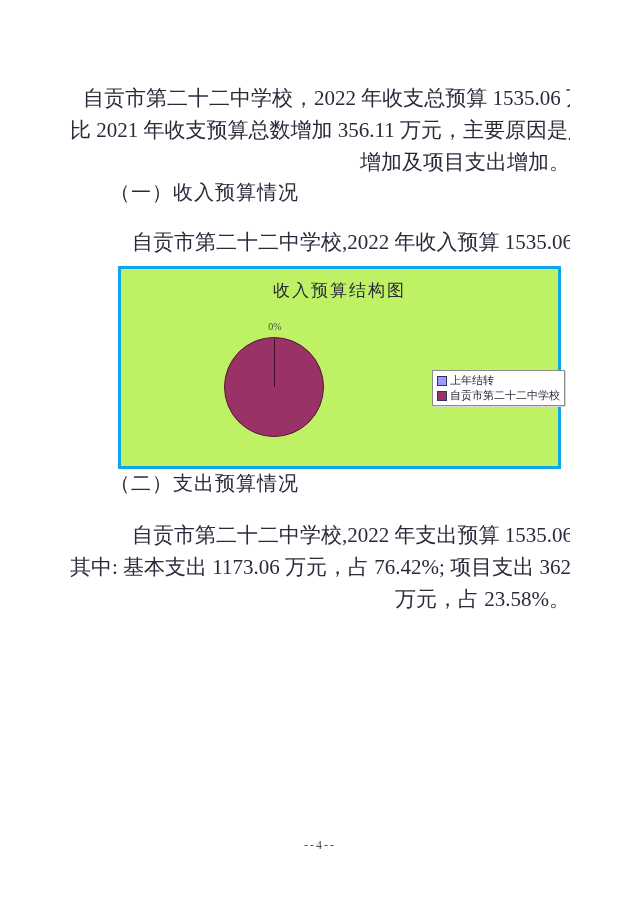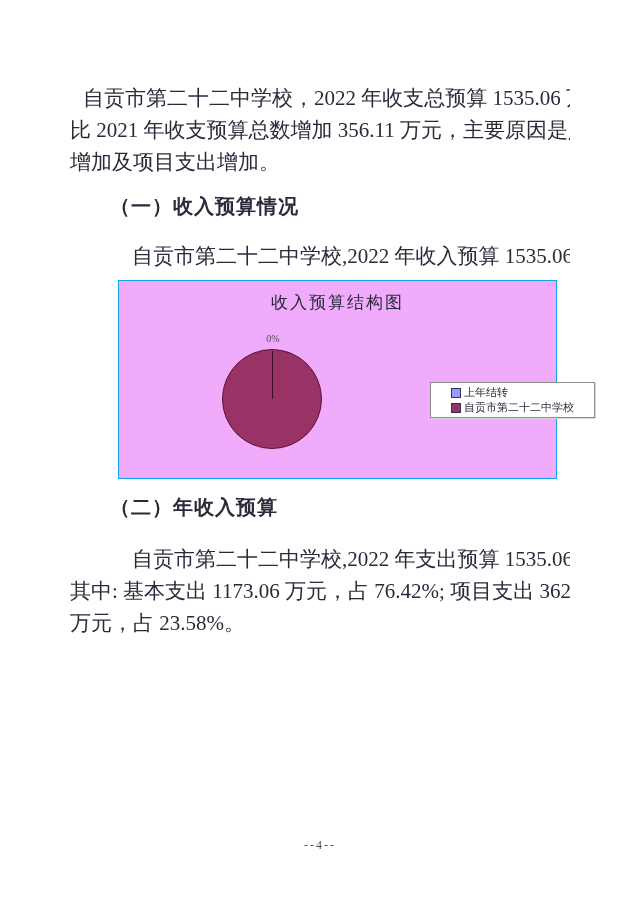--- a/index.html
+++ b/index.html
@@ -26,43 +26,43 @@
     height: 32px;
     line-height: 32px;
     white-space: nowrap;
   }
   .jline {
     text-align: justify;
     text-align-last: justify;
     white-space: normal;
     overflow: hidden;
   }
-  .lline { text-align: left; }
+  .lline { text-align: right; }
   .intro-para { margin-top: 82px; }
   .first-line-shift { padding-left: 13px; }
   .indent-62 { padding-left: 62px; }
   .section-heading {
-    margin: 14px 0 0 40px;
+    margin: 0 0 0 40px;
     font-size: 20px;
     line-height: 28px;
-    font-weight: bold;
+    font-weight: normal;
     letter-spacing: 1px;
   }
   .body-para { margin-top: 20px; }
   .body-para-2 { margin-top: 22px; }
 
   
   .chart-frame {
     position: relative;
     margin-top: 8px;
     margin-left: 48px;
     width: 437px;
     height: 197px;
-    border: 1px solid #0ea5e9;
-    background: #f0abfc;
+    border: 3px solid #0ea5e9;
+    background: #bef264;
   }
   .chart-title {
     position: absolute;
     top: 10px;
     left: 0;
     width: 100%;
     text-align: center;
     font-size: 17px;
     letter-spacing: 2px;
     color: #2a2a3a;
@@ -96,21 +96,21 @@
     font-family: "Liberation Serif", "DejaVu Serif", serif;
   }
   .pct-top { top: 52px; }
   .pct-bottom { top: 169px; }
   .legend {
     position: absolute;
     left: 311px;
     top: 101px;
     border: 1px solid #8c8c8c;
     background: #ffffff;
-    padding: 2px 20px;
+    padding: 2px 4px;
     font-size: 11px;
     line-height: 15px;
     white-space: nowrap;
     box-shadow: 1px 1px 0 #d8d8d8;
   }
   .legend-row { display: flex; align-items: center; height: 15px; }
   .swatch {
     display: inline-block;
     width: 10px;
     height: 10px;
@@ -170,21 +170,21 @@
         <span>上年结转</span>
       </div>
       <div class="legend-row">
         <span class="swatch" style="background-color: rgb(153, 51, 102);"></span>
         <span>自贡市第二十二中学校</span>
       </div>
     </div>
   </div>
 
 
-  <div class="section-heading">（二）年收入预算</div>
+  <div class="section-heading">（二）支出预算情况</div>
 
   <div class="para body-para-2">
     <div class="line jline indent-62">自贡市第二十二中学校,2022 年支出预算 1535.06 万元，</div>
     <div class="line jline">其中: 基本支出 1173.06 万元，占 76.42%; 项目支出 362.00</div>
     <div class="line lline">万元，占 23.58%。</div>
   </div>
 
 </div>
 
 <div class="page-footer">--4--</div>

